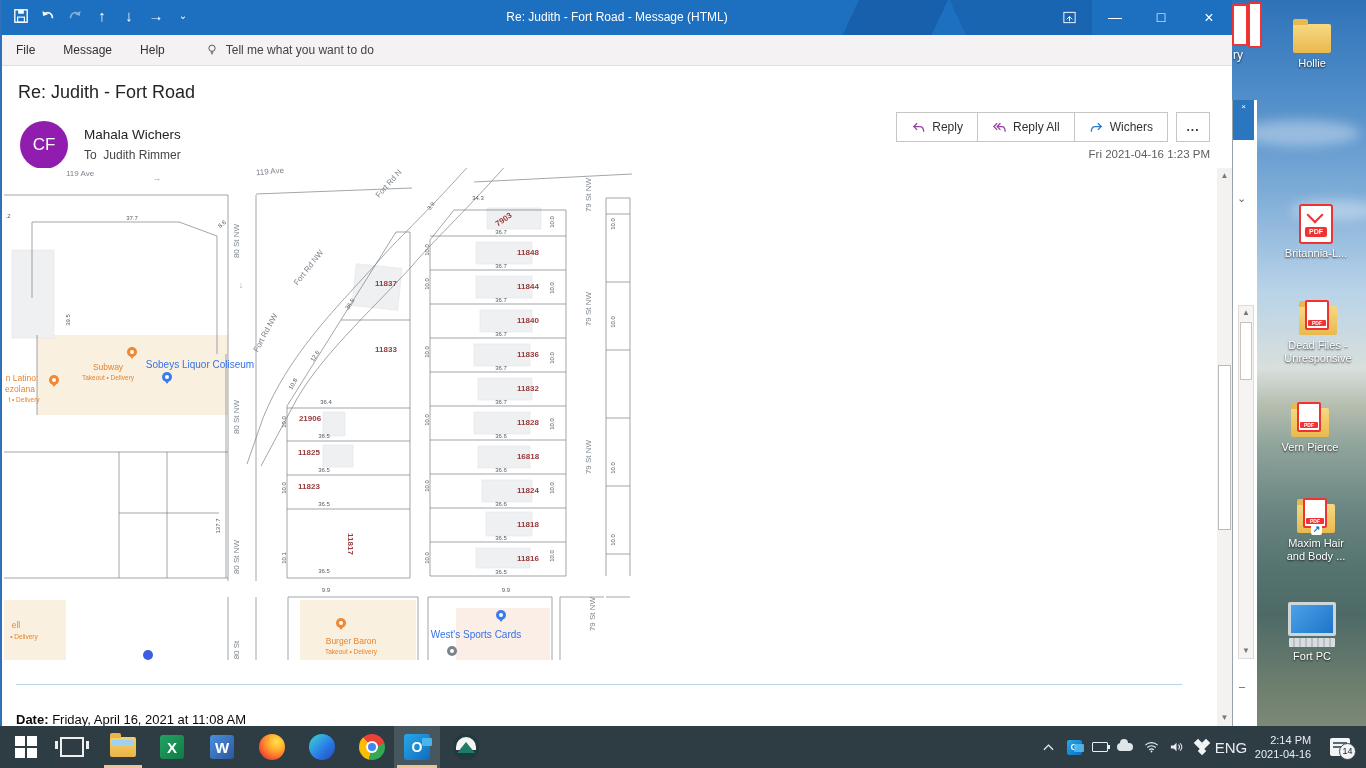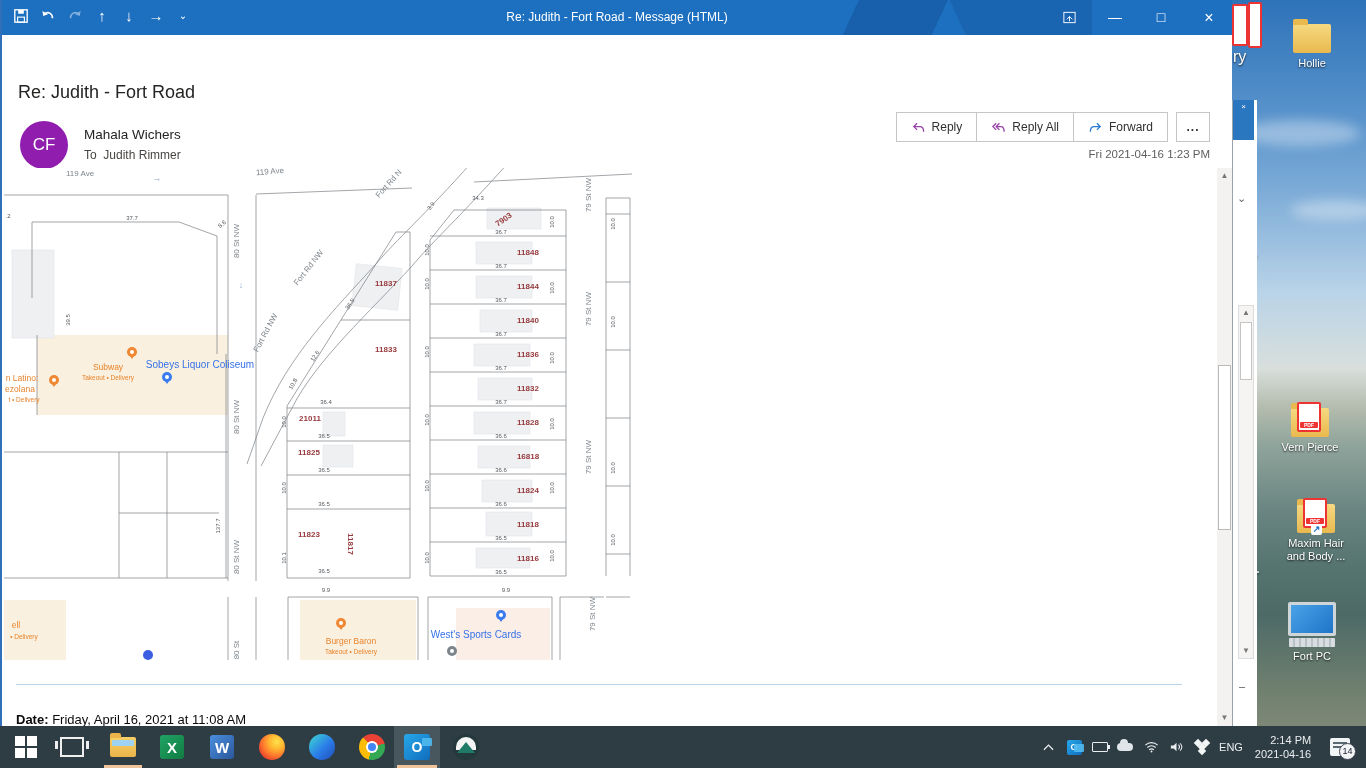--- a/index.html
+++ b/index.html
@@ -24,21 +24,21 @@
   .minipdf{position:absolute;width:20px;height:26px;background:#fff;border:2px solid #e33;
     border-radius:2px;right:8px;top:-6px;}
   .minipdf:after{content:"PDF";position:absolute;bottom:2px;left:1px;right:1px;background:#e33;
     color:#fff;font-size:5px;font-weight:bold;text-align:center;border-radius:1px;}
   .shortcut{position:absolute;left:14px;bottom:-2px;width:11px;height:11px;background:#fff;
     border-radius:2px;color:#1b6ec2;font-size:9px;line-height:11px;font-weight:bold;}
   .pc-mon{width:42px;height:28px;background:linear-gradient(135deg,#4aa3e8,#1f74c8);
     border:3px solid #cfd6da;border-radius:2px;margin:0 auto;}
   .pc-kb{width:46px;height:9px;background:repeating-linear-gradient(90deg,#d7dde0 0 4px,#b9c1c6 4px 6px);
     margin:2px auto 3px;border-radius:1px;}
-  .dfrag{position:absolute;color:#fff;font-size:16px;text-shadow:0 1px 2px rgba(0,0,0,.85);}
+  .dfrag{position:absolute;color:#fff;font-size:12px;text-shadow:0 1px 2px rgba(0,0,0,.85);}
   
   #bgstrip{position:absolute;left:1232px;top:100px;width:24px;height:626px;background:#fff;
     border-left:1px solid #9aa3a9;z-index:1;}
   #bgstrip .bluetop{position:absolute;left:0;top:0;width:21px;height:40px;background:#2a77c0;color:#fff;
     font-size:8px;text-align:center;line-height:14px;}
   #bgstrip .chev{position:absolute;left:4px;top:92px;color:#666;font-size:11px;}
   .mini-sb{position:absolute;left:5px;top:205px;width:14px;height:352px;background:#f5f4f3;
     border:1px solid #dcdcdc;}
   .mini-sb .up,.mini-sb .dn{position:absolute;left:0;right:0;height:14px;color:#777;font-size:8px;
     text-align:center;line-height:14px;background:#f5f4f3;}
@@ -164,20 +164,34 @@
   <div class="cloud" style="left:1240px;top:120px;width:120px;height:26px;"></div>
   <div class="cloud" style="left:1290px;top:200px;width:90px;height:20px;"></div>
 
   <div class="fragdoc" style="left:1232px;top:4px;width:12px;height:38px;"></div>
   <div class="fragdoc" style="left:1248px;top:2px;width:10px;height:42px;"></div>
 
   <div class="dicon" style="left:1274px;top:24px;">
     <div class="folder"></div>
     <span class="lbl">Hollie</span>
   </div>
+  <div class="dicon" style="left:1278px;top:204px;">
+    <div class="pdfpage">
+        <span class="pdfv"></span>
+        <span class="pdfbar">PDF</span>
+      </div>
+    <span class="lbl">Britannia-L...</span>
+  </div>
+  <div class="dicon" style="left:1280px;top:306px;">
+    <div class="folder">
+        <div class="minipdf"></div>
+      </div>
+    <span class="lbl">Dead Files -</span>
+    <span class="lbl">Unresponsive</span>
+  </div>
   <div class="dicon" style="left:1272px;top:408px;">
     <div class="folder">
         <div class="minipdf"></div>
       </div>
     <span class="lbl">Vern Pierce</span>
   </div>
   <div class="dicon" style="left:1278px;top:504px;">
     <div class="folder">
         <div class="minipdf"></div>
       <div class="shortcut">↗</div>
@@ -239,20 +253,32 @@
           <rect x="2" y="2.5" width="12" height="11" fill="none" stroke="#fff"></rect>
           <path d="M5 10 L8 7 L11 10" fill="none" stroke="#fff"></path>
           <path d="M8 7 L8 12" stroke="#fff"></path>
         </svg>
     </div>
     <div class="wctl" style="right:94px;">—</div>
     <div class="wctl" style="right:48px;">□</div>
     <div class="wctl" style="right:0;font-size:16px;">×</div>
   </div>
 
+  <div id="menubar">
+    <span class="tab">File</span>
+    <span class="tab">Message</span>
+    <span class="tab">Help</span>
+    <span id="tellme">
+      <svg viewBox="0 0 16 16" style="width:14px;height:16px;">
+          <circle cx="8" cy="6" r="3.6" fill="none" stroke="#555" stroke-width="1.1"></circle>
+          <path d="M6.5 10.5 h3 M7 12.3 h2" stroke="#555" stroke-width="1.1"></path>
+        </svg>
+      <span>Tell me what you want to do</span>
+    </span>
+  </div>
 
   <div id="subject">Re: Judith - Fort Road</div>
   <div id="avatar">CF</div>
   <div id="sender">Mahala Wichers</div>
   <div id="torow">
     <span>To</span>&nbsp;&nbsp;<span>Judith Rimmer</span>
   </div>
 
   <div id="actions">
     <div class="abtn">
@@ -267,21 +293,21 @@
           <path d="M5.5 3.5 L2 7 L5.5 10.5 M9 3.5 L5.5 7 L9 10.5" fill="none" stroke="#9743a8" stroke-width="1.4"></path>
           <path d="M5.5 7 H10.5 C13 7 14 9.5 14 12.5" fill="none" stroke="#9743a8" stroke-width="1.4"></path>
         </svg>
       <span>Reply All</span>
     </div>
     <div class="abtn">
       <svg viewBox="0 0 16 16">
           <path d="M9.5 3.5 L13 7 L9.5 10.5" fill="none" stroke="#2a7ad4" stroke-width="1.4"></path>
           <path d="M13 7 H6.5 C3.5 7 2.5 9.5 2.5 12.5" fill="none" stroke="#2a7ad4" stroke-width="1.4"></path>
         </svg>
-      <span>Forward</span>
+      <span>Wichers</span>
     </div>
     <div class="abtn" id="morebtn">
       <span>...</span>
     </div>
   </div>
   <div id="rcvd">Fri 2021-04-16 1:23 PM</div>
 
   <div id="map">
     <svg width="628" height="492" viewBox="0 0 628 492" style="position:absolute;left:0;top:0;">
 
@@ -401,23 +427,23 @@
         <span class="ml lot" style="left: 524px; top: 153px; transform: translate(-50%, -50%) rotate(0deg);">11840</span>
         <span class="ml lot" style="left: 524px; top: 187px; transform: translate(-50%, -50%) rotate(0deg);">11836</span>
         <span class="ml lot" style="left: 524px; top: 221px; transform: translate(-50%, -50%) rotate(0deg);">11832</span>
         <span class="ml lot" style="left: 524px; top: 255px; transform: translate(-50%, -50%) rotate(0deg);">11828</span>
         <span class="ml lot" style="left: 524px; top: 289px; transform: translate(-50%, -50%) rotate(0deg);">16818</span>
         <span class="ml lot" style="left: 524px; top: 323px; transform: translate(-50%, -50%) rotate(0deg);">11824</span>
         <span class="ml lot" style="left: 524px; top: 357px; transform: translate(-50%, -50%) rotate(0deg);">11818</span>
         <span class="ml lot" style="left: 524px; top: 391px; transform: translate(-50%, -50%) rotate(0deg);">11816</span>
         <span class="ml lot" style="left: 382px; top: 116px; transform: translate(-50%, -50%) rotate(0deg);">11837</span>
         <span class="ml lot" style="left: 382px; top: 182px; transform: translate(-50%, -50%) rotate(0deg);">11833</span>
-        <span class="ml lot" style="left: 306px; top: 251px; transform: translate(-50%, -50%) rotate(0deg);">21011</span>
+        <span class="ml lot" style="left: 306px; top: 251px; transform: translate(-50%, -50%) rotate(0deg);">21906</span>
         <span class="ml lot" style="left: 305px; top: 285px; transform: translate(-50%, -50%) rotate(0deg);">11825</span>
-        <span class="ml lot" style="left: 305px; top: 319px; transform: translate(-50%, -50%) rotate(0deg); margin-top: 48px;">11823</span>
+        <span class="ml lot" style="left: 305px; top: 319px; transform: translate(-50%, -50%) rotate(0deg);">11823</span>
         <span class="ml lot" style="left: 346px; top: 376px; transform: translate(-50%, -50%) rotate(90deg);">11817</span>
         <span class="ml po" style="left: 104px; top: 199px; transform: translate(-50%, -50%) rotate(0deg);">Subway</span>
         <span class="ml ps" style="left: 104px; top: 210px; transform: translate(-50%, -50%) rotate(0deg);">Takeout • Delivery</span>
         <span class="ml pb" style="left: 196px; top: 197px; transform: translate(-50%, -50%) rotate(0deg);">Sobeys Liquor Coliseum</span>
         <span class="ml po" style="left: 18px; top: 210px; transform: translate(-50%, -50%) rotate(0deg);">n Latino:</span>
         <span class="ml po" style="left: 16px; top: 221px; transform: translate(-50%, -50%) rotate(0deg);">ezolana</span>
         <span class="ml ps" style="left: 20px; top: 232px; transform: translate(-50%, -50%) rotate(0deg);">t • Delivery</span>
         <span class="ml po" style="left: 12px; top: 457px; transform: translate(-50%, -50%) rotate(0deg);">ell</span>
         <span class="ml ps" style="left: 20px; top: 469px; transform: translate(-50%, -50%) rotate(0deg);">• Delivery</span>
         <span class="ml po" style="left: 347px; top: 473px; transform: translate(-50%, -50%) rotate(0deg);">Burger Baron</span>
@@ -511,21 +537,21 @@
       </svg>
   </div>
   <div class="tray" style="left:1190px;width:24px;">
     <div class="dbx">
       <i style="left:1px;top:0;"></i>
         <i style="left:9px;top:0;"></i>
         <i style="left:5px;top:4px;"></i>
         <i style="left:5px;top:8px;"></i>
     </div>
   </div>
-  <div class="tray" style="left:1214px;width:34px;font-size:11px;">
+  <div class="tray" style="left:1214px;width:34px;font-size:15px;">
     <span>ENG</span>
   </div>
   <div class="tray" style="left:1248px;width:70px;">
     <div id="clock">
       <div>2:14 PM</div>
       <div>2021-04-16</div>
     </div>
   </div>
   <div class="tray" style="left:1322px;width:36px;">
     <div class="notif">

